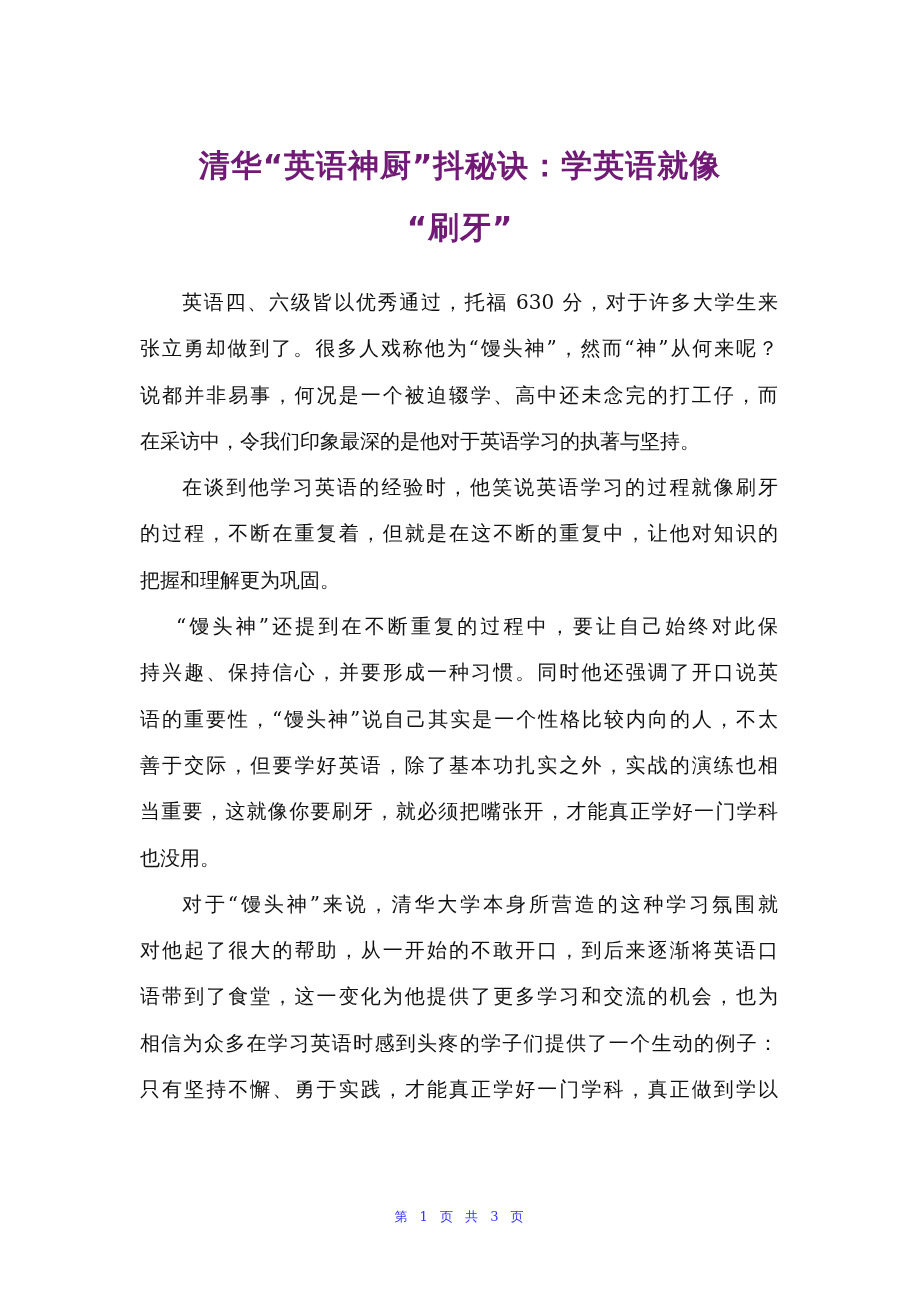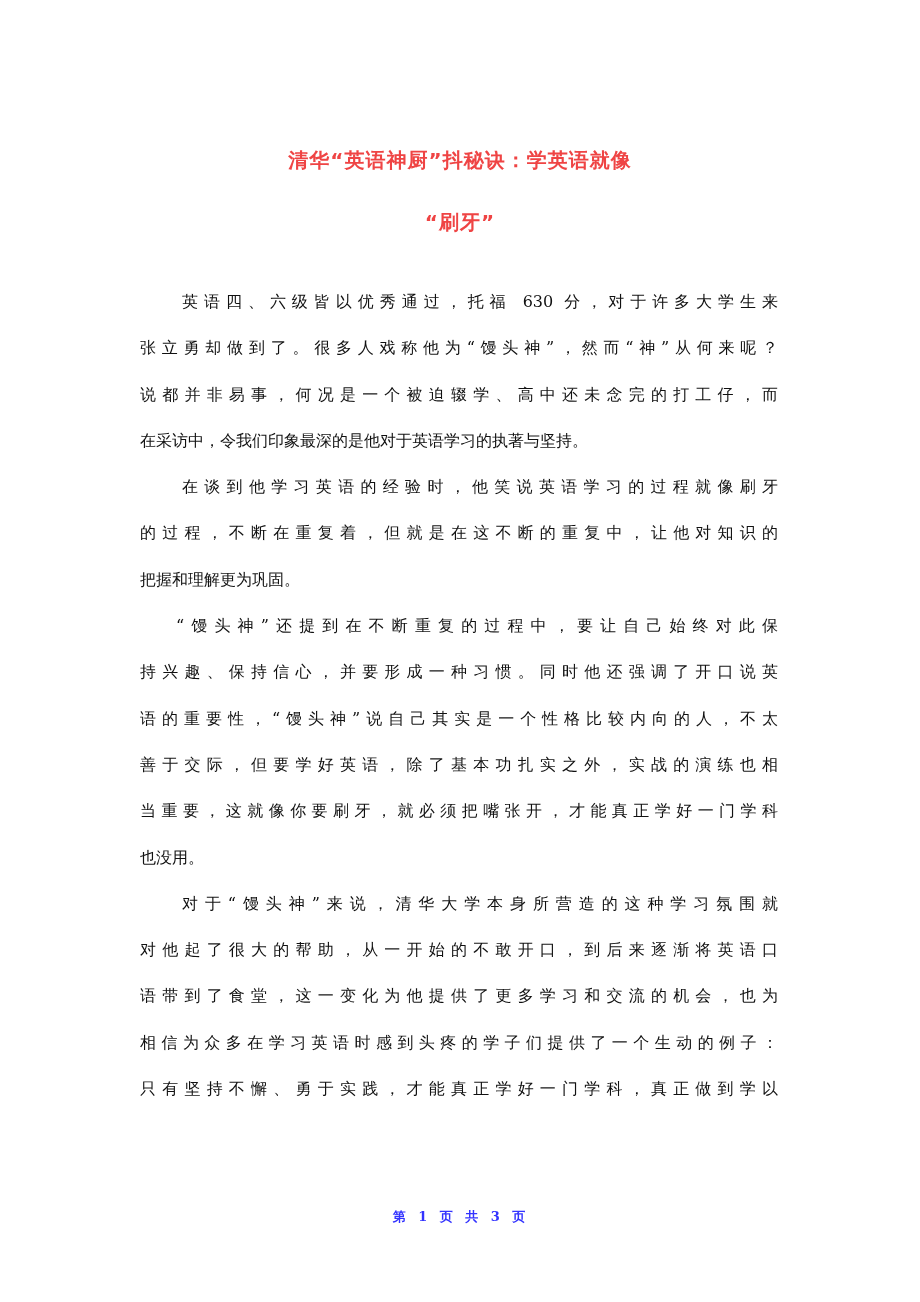--- a/index.html
+++ b/index.html
@@ -1,26 +1,26 @@
 <!DOCTYPE html>
 <html><head>
 <meta charset="utf-8">
 <style>
   html, body { margin:0; padding:0; background:#ffffff; }
   body { width:920px; height:1302px; position:relative; overflow:hidden; }
   .page { position:absolute; left:0; top:0; width:920px; height:1302px; background:#fff; }
   .title { position:absolute; left:0; width:920px; text-align:center;
-    font-family:"DejaVu Sans", sans-serif; font-weight:bold; font-size:20px; color:#ef4444; line-height:1; letter-spacing:1px; }
+    font-family:"DejaVu Sans", sans-serif; font-weight:bold; font-size:31px; color:#701a75; line-height:1; letter-spacing:1px; }
   .body { position:absolute; left:140px; top:289px; width:638px;
-    font-family:"DejaVu Serif", serif; font-size:16px; color:#111; }
+    font-family:"DejaVu Serif", serif; font-size:20px; color:#111; }
   .line { height:46.3px; line-height:26px; white-space:nowrap; text-align:justify; text-align-last:justify; overflow:visible; }
   .line.last { text-align-last:left; }
   .line.indent { padding-left:42px; }
   .footer { position:absolute; top:1208px; left:0; width:920px; text-align:center;
-    font-family:"DejaVu Serif", serif; font-size:13px; color:#3333ff; word-spacing:4px; letter-spacing:2px;font-weight:bold; }
+    font-family:"DejaVu Serif", serif; font-size:13px; color:#3333ff; word-spacing:4px; letter-spacing:2px; }
 </style>
 </head>
 <body>
 
 <div class="page">
   <div class="title" style="top:150px;">清华“英语神厨”抖秘诀：学英语就像</div>
   <div class="title" style="top:212px;">“刷牙”</div>
 
   <div class="body">
 

